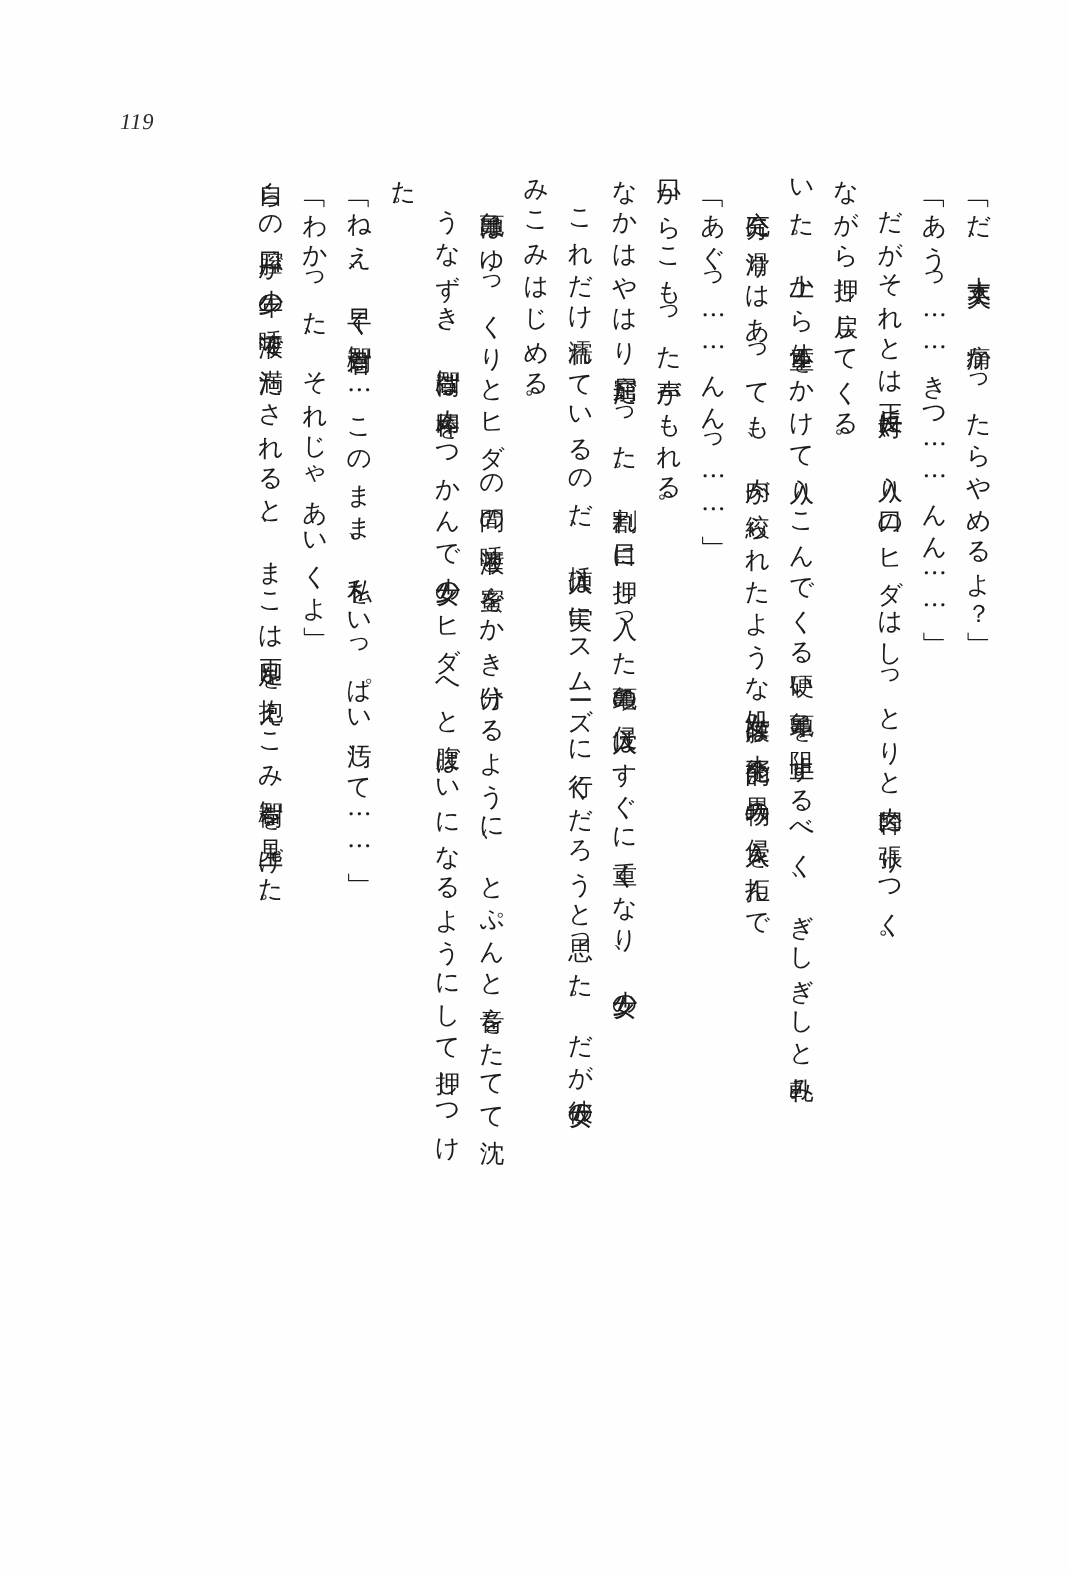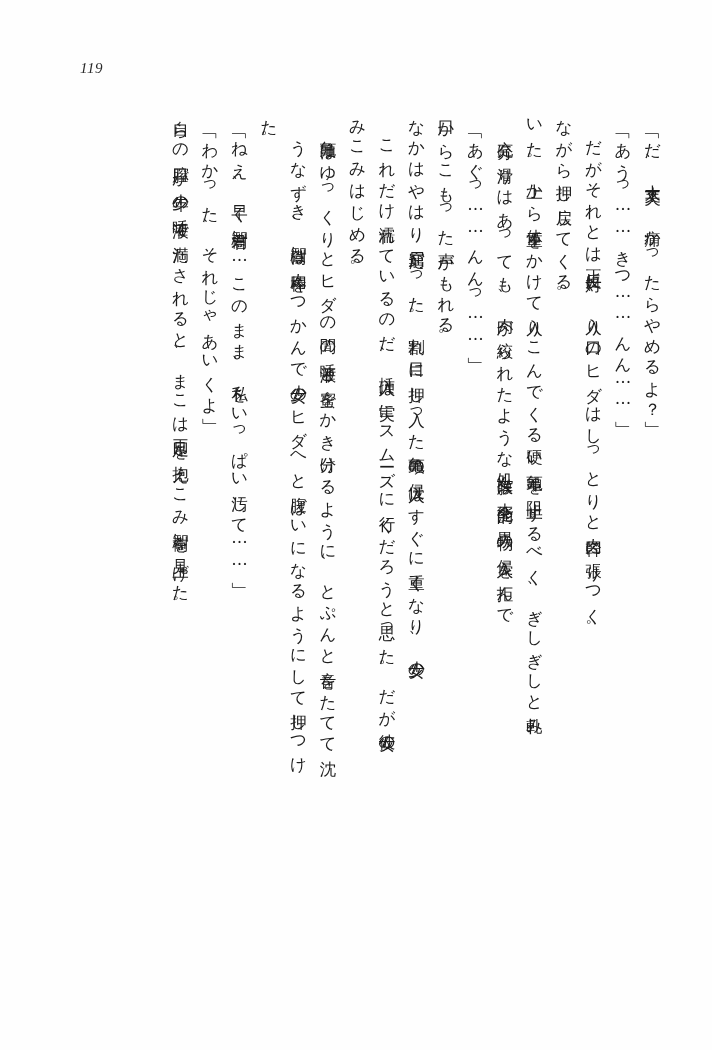--- a/index.html
+++ b/index.html
@@ -18,21 +18,21 @@
   .page {
     position: relative;
     width: 712px;
     height: 1050px;
     box-sizing: border-box;
     background: #fefefe;
   }
 
   .page-number {
     position: absolute;
-    top: 60px;
+    top: 74px;
     left: 80px;
     font-family: "Liberation Serif", serif;
     font-style: italic;
     font-size: 15px;
     letter-spacing: 0.5px;
     color: #2a2a2a;
   }
 
   
   .text-block {

